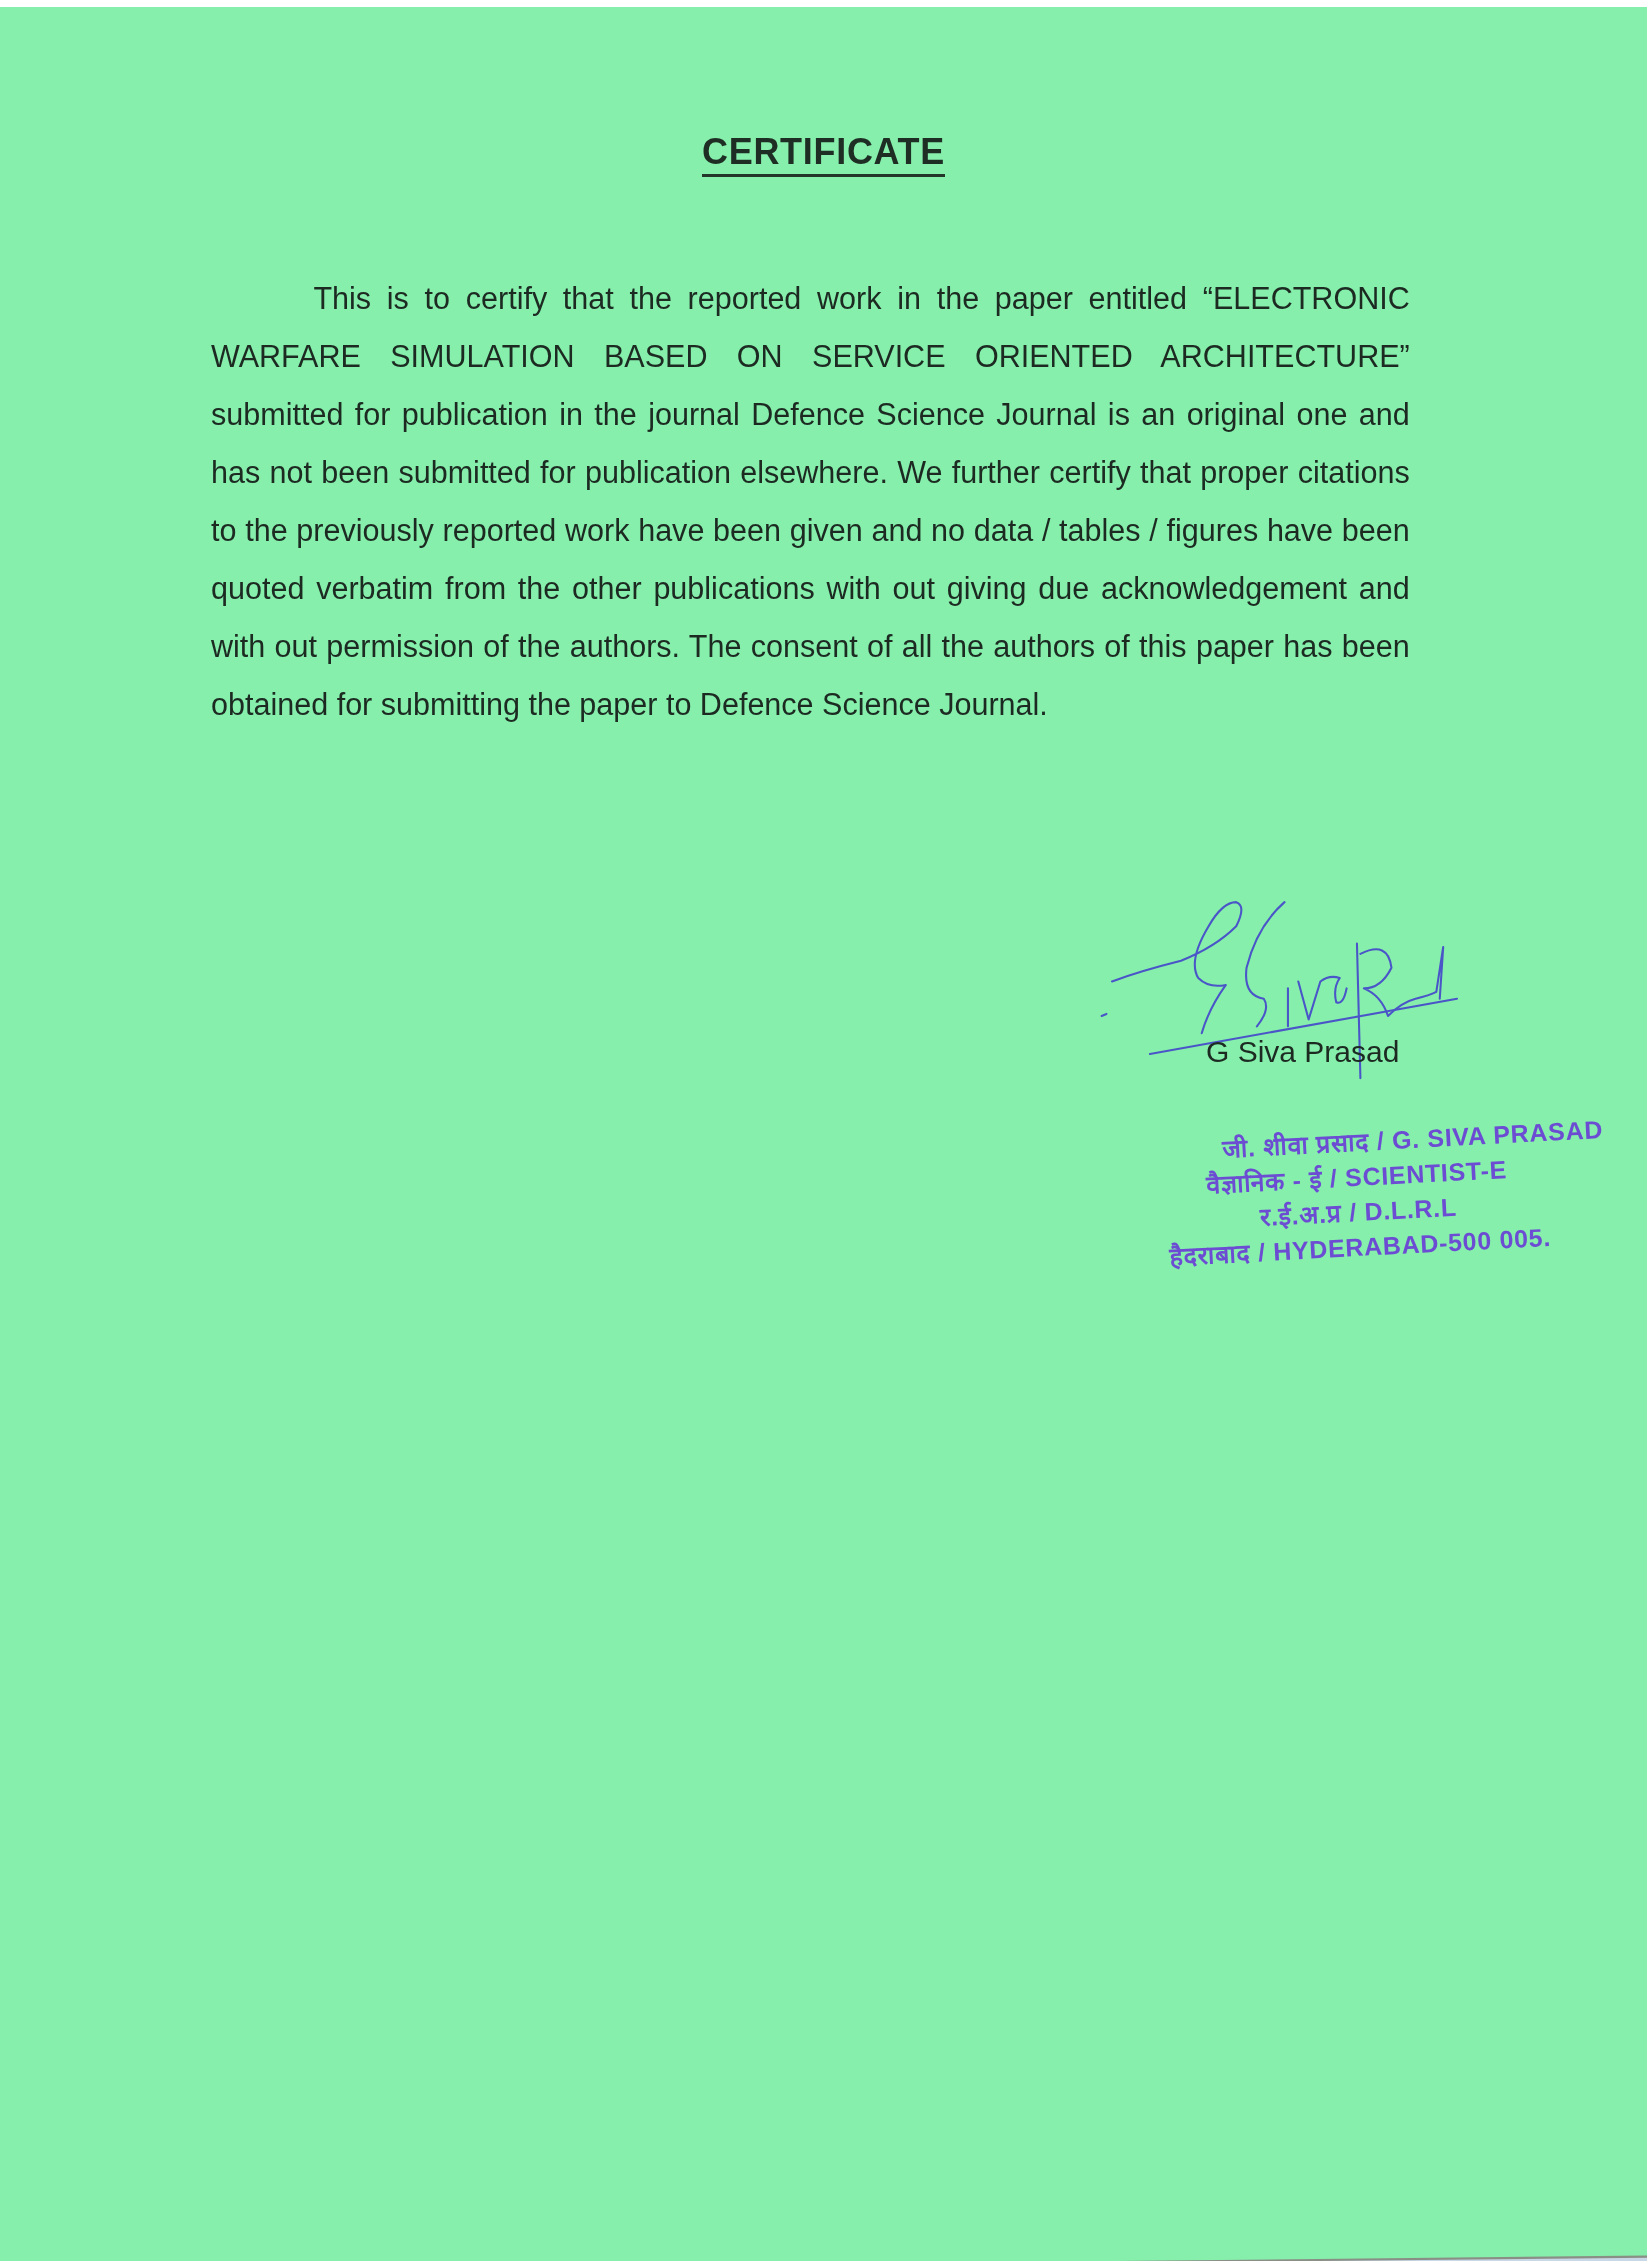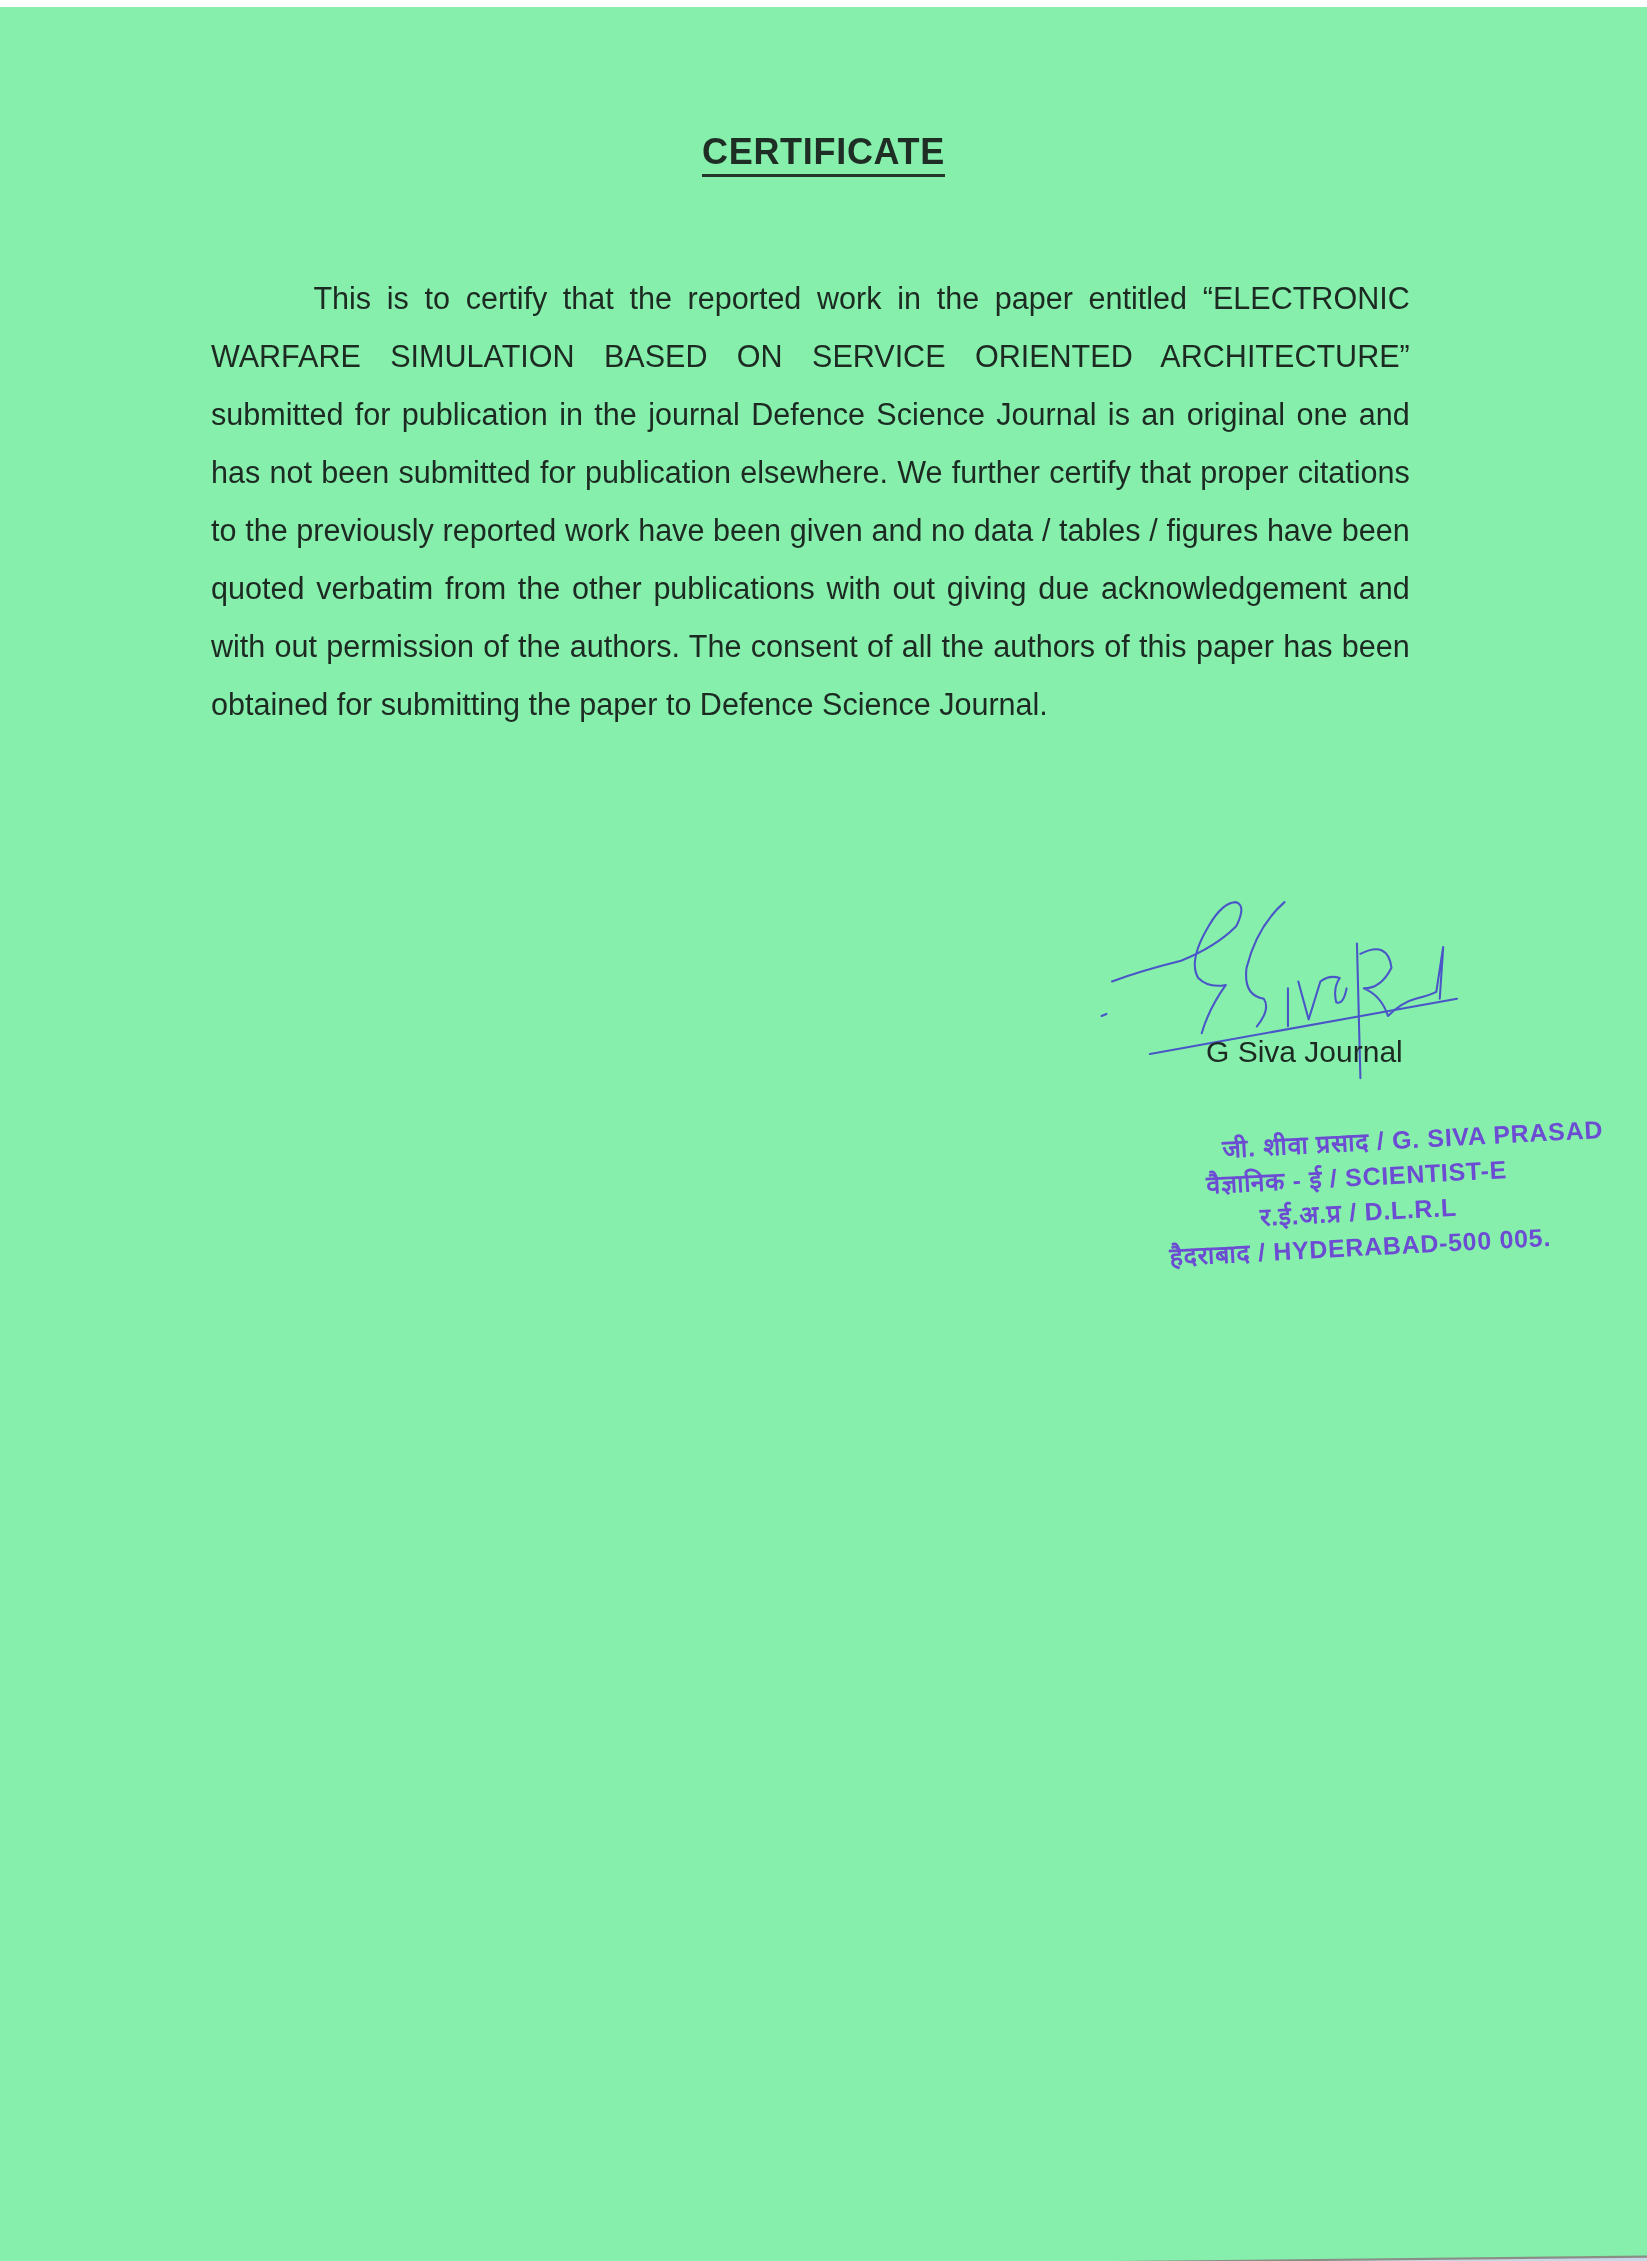--- a/index.html
+++ b/index.html
@@ -118,21 +118,21 @@
       <path d="M 20 150 Q 60 135 120 120 Q 170 100 200 70 Q 215 40 200 35 Q 180 35 160 70 Q 130 120 145 145 Q 160 160 185 155 Q 160 190 150 225"></path>
       <path d="M 270 35 Q 230 70 215 130 Q 210 170 240 175 Q 250 190 230 215"></path>
       <path d="M 275 160 L 275 215"></path>
       <path d="M 290 150 L 305 205 L 322 150 Q 335 140 350 145 Q 340 160 345 180 Q 355 185 360 160"></path>
       <path d="M 375 95 L 380 290 M 380 110 Q 420 90 425 130 Q 410 160 385 160 Q 410 170 420 200 Q 440 180 460 175 Q 480 170 490 165 L 500 100 L 495 175"></path>
       <path d="M 75 255 Q 300 215 520 175"></path>
       <path d="M 5 200 L 12 197"></path>
     </g>
   </svg>
 
-  <div class="signatory-name">G Siva Journal</div>
+  <div class="signatory-name">G Siva Prasad</div>
 
   <div class="stamp">
     <span class="stamp-line l1">जी. शीवा प्रसाद / G. SIVA PRASAD</span>
     <span class="stamp-line">वैज्ञानिक - ई / SCIENTIST-E</span>
     <span class="stamp-line">र.ई.अ.प्र / D.L.R.L</span>
     <span class="stamp-line">हैदराबाद / HYDERABAD-500 005.</span>
   </div>
 
   <svg class="bottom-edge" viewBox="0 0 2384 30" preserveAspectRatio="none" xmlns="http://www.w3.org/2000/svg">
     <polygon points="0,30 0,26 1200,20 2384,8 2384,30" fill="#c9d8e6"></polygon>

